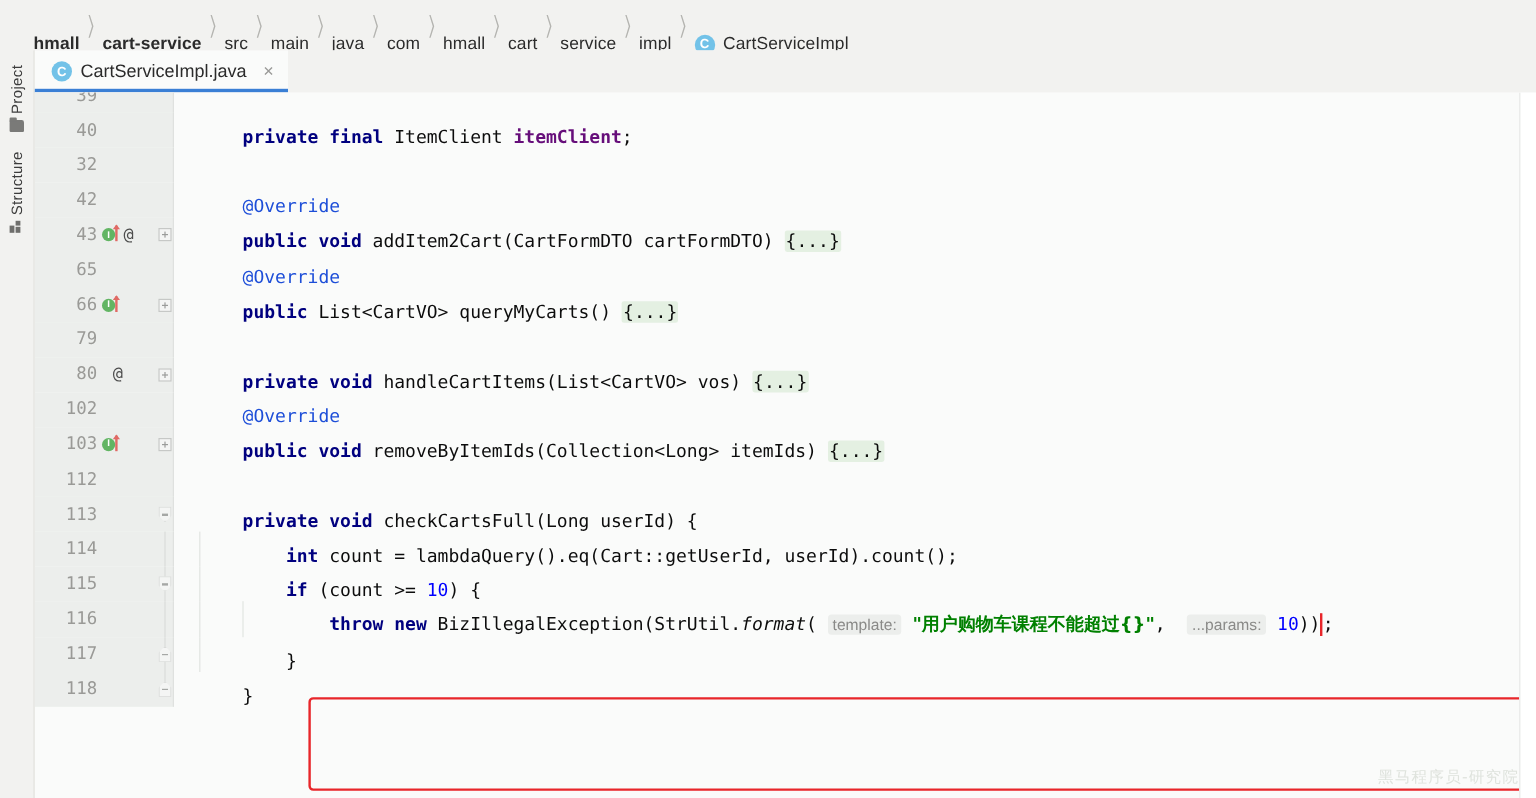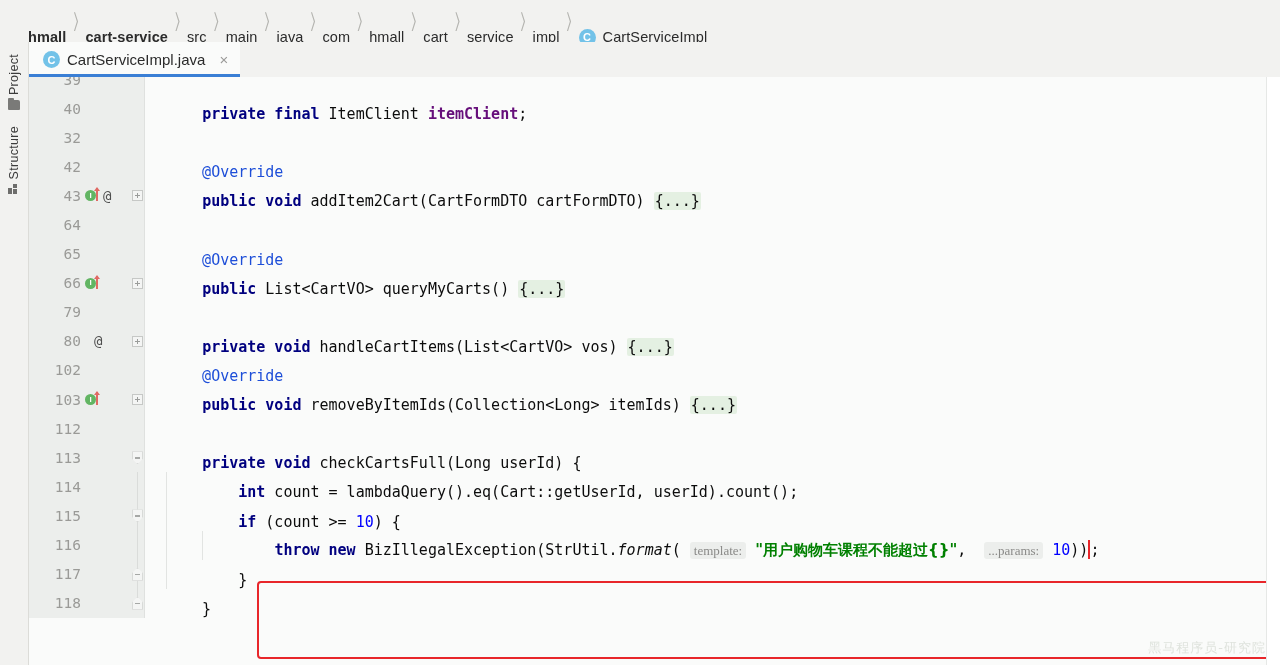--- a/index.html
+++ b/index.html
@@ -290,21 +290,21 @@
     color: #0c0c0c;
     border-radius: 2px;
     padding: 0 1px;
   }
   .hint {
     background: #eceeec;
     color: #8a8a88;
     font-size: 13px;
     border-radius: 3px;
     padding: 1px 4px;
-    font-family: Liberation Serif, serif;
+    font-family: Liberation Sans, sans-serif;
   }
   .cn { font-family: "DejaVu Sans", sans-serif; }
 
   
   .red-box {
     position: absolute;
     border: 2px solid #e8262a;
     border-radius: 4px;
     pointer-events: none;
     z-index: 5;
@@ -440,27 +440,20 @@
                 <span class="g-icons">
                   <span class="impl-mark"><span class="dot">I</span><span class="arrow"></span></span>
                   <span class="at-mark">@</span>
                 </span>
                 <span class="fold-col"><span class="expand-box"></span></span>
                 <span class="gutter-divider"></span>
               </div>
               <div class="code-text"><span class="plain">    </span><span class="kw">public void</span><span class="plain"> addItem2Cart(CartFormDTO cartFormDTO) </span><span class="fold-placeholder">{...}</span></div>
             </div>
 
-            <div class="line">
-              <div class="gutter">
-                <span class="lineno">64</span>
-                <span class="gutter-divider"></span>
-              </div>
-              <div class="code-text"></div>
-            </div>
 
             <div class="line">
               <div class="gutter">
                 <span class="lineno">65</span>
                 <span class="gutter-divider"></span>
               </div>
               <div class="code-text"><span class="ann">    @Override</span></div>
             </div>
 
             <div class="line">

